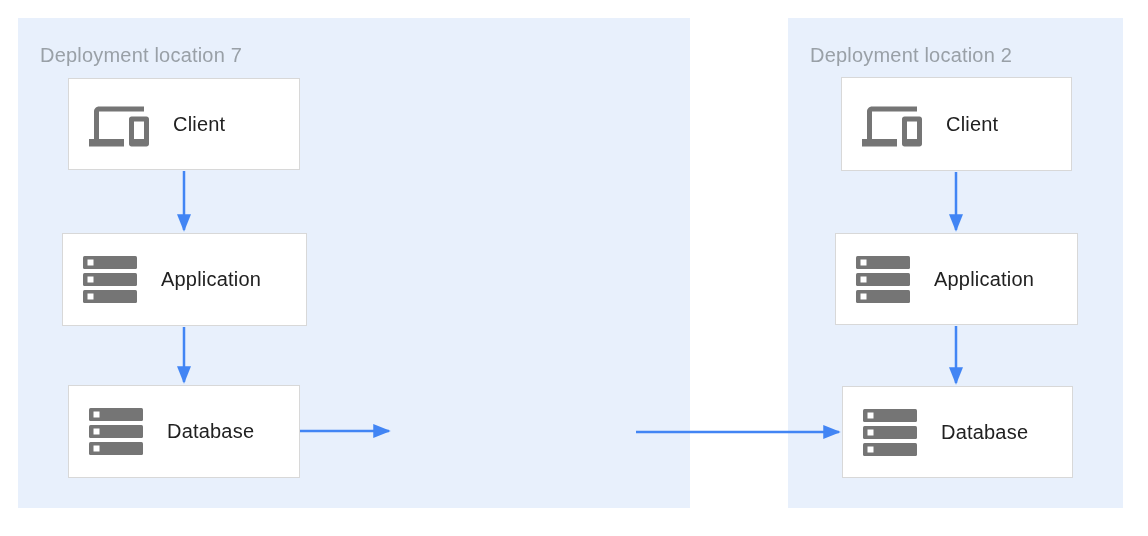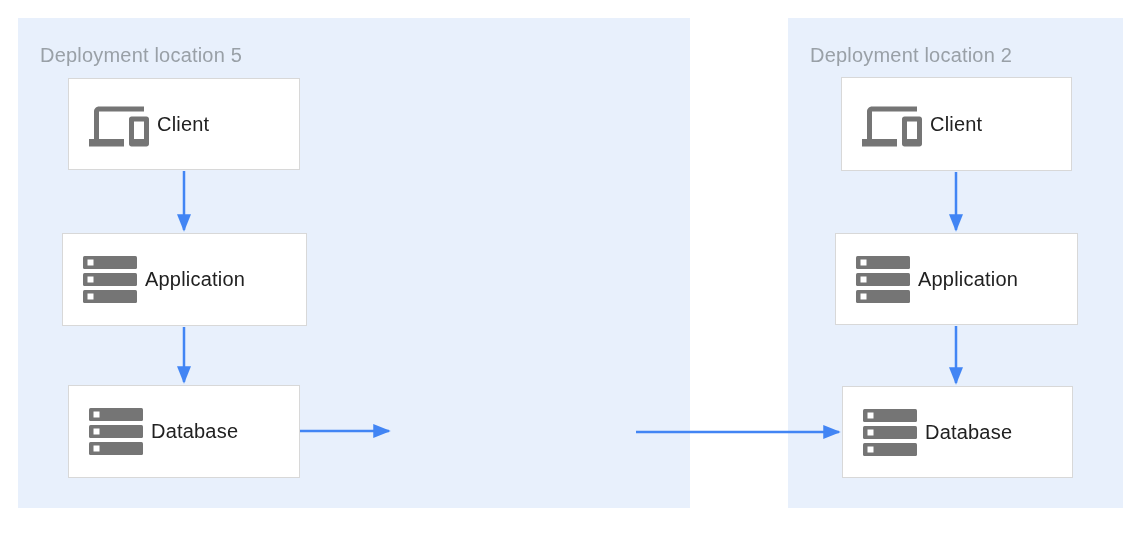--- a/index.html
+++ b/index.html
@@ -30,21 +30,21 @@
     white-space: nowrap;
   }
   .node {
     position: absolute;
     background: #ffffff;
     border: 1px solid #d8d8d8;
     box-sizing: border-box;
     display: flex;
     align-items: center;
     padding-left: 20px;
-    gap: 8px;
+    gap: 24px;
   }
   .node .icon {
     flex: 0 0 auto;
     display: inline-flex;
     align-items: center;
     justify-content: center;
     color: #757575;
   }
   .node .label {
     font-size: 20px;
@@ -61,21 +61,21 @@
     top: 0;
     pointer-events: none;
   }
 </style>
 </head>
 <body>
 
 <div class="canvas">
 
   <div class="region" style="left:18px; top:18px; width:672px; height:490px;">
-    <div class="region-title">Deployment location 5</div>
+    <div class="region-title">Deployment location 7</div>
   </div>
 
   <div class="region" style="left:788px; top:18px; width:335px; height:490px;">
     <div class="region-title">Deployment location 2</div>
   </div>
 
   <svg class="arrows" width="1148" height="536" viewBox="0 0 1148 536">
     <defs>
       <marker id="ah" viewBox="0 0 10 8" refX="9" refY="4" markerWidth="7" markerHeight="5.6" orient="auto-start-reverse">
         <path d="M0,0 L10,4 L0,8 Z" fill="#4285f4"></path>

